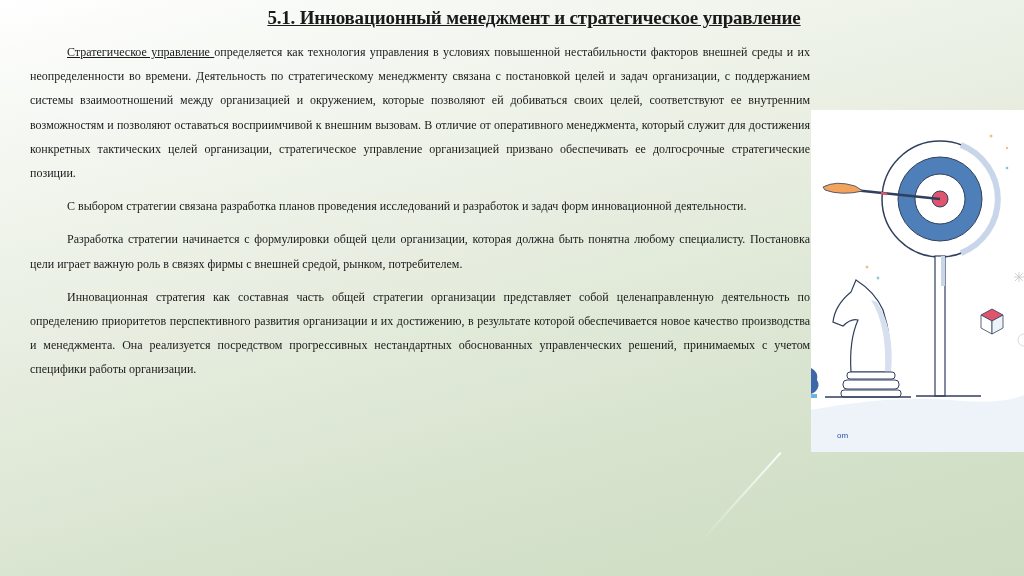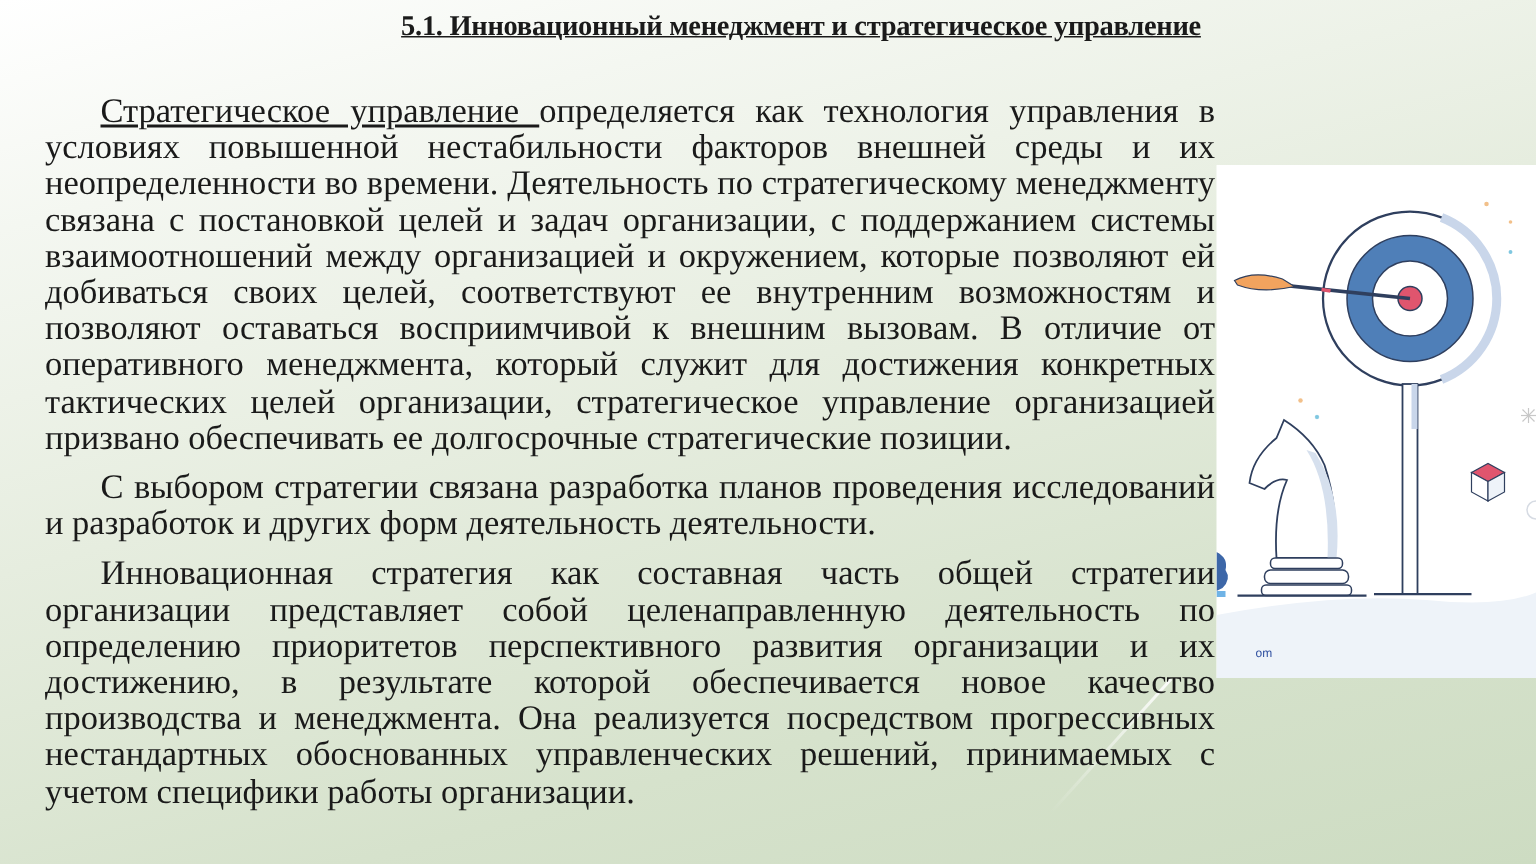--- a/index.html
+++ b/index.html
@@ -13,22 +13,22 @@
     position: absolute; top: 7px; left: 0; width: 1068px; text-align: center;
     font-size: 19px; font-weight: bold; text-decoration: underline;
     letter-spacing: -0.2px;
   }
   .image-panel {
     position: absolute; left: 811px; top: 110px; width: 213px; height: 342px;
     background: #ffffff;
   }
   .image-panel svg { position: absolute; left: 0; top: 0; }
   .body-text {
-    position: absolute; left: 30px; top: 62px; width: 780px;
-    font-size: 23px; line-height: 24.2px; text-align: justify;
+    position: absolute; left: 30px; top: 40px; width: 780px;
+    font-size: 12px; line-height: 24.2px; text-align: justify;
   }
   .body-text p { margin: 0 0 9px 0; text-indent: 37px; }
   .term { text-decoration: underline; }
   .om-mark {
     position: absolute; left: 837px; top: 431px; font-family: "Liberation Sans", sans-serif;
     font-size: 8px; color: #3050a0;
   }
   .deco-line {
     position: absolute; left: 780px; top: 452px; width: 2px; height: 120px;
     background: linear-gradient(to bottom, rgba(255,255,255,0.9), rgba(255,255,255,0));
@@ -86,15 +86,16 @@
     </g>
     <circle cx="213" cy="230" r="6" fill="none" stroke="#d6dbe3" stroke-width="1"></circle>
   </svg>
 </div>
 
 <div class="om-mark">om</div>
 <div class="deco-line"></div>
 
 <div class="body-text">
   <p><span class="term">Стратегическое управление </span><span>определяется как технология управления в условиях повышенной нестабильности факторов внешней среды и их неопределенности во времени. Деятельность по стратегическому менеджменту связана с постановкой целей и задач организации, с поддержанием системы взаимоотношений между организацией и окружением, которые позволяют ей добиваться своих целей, соответствуют ее внутренним возможностям и позволяют оставаться восприимчивой к внешним вызовам. В отличие от оперативного менеджмента, который служит для достижения конкретных тактических целей организации, стратегическое управление организацией призвано обеспечивать ее долгосрочные стратегические позиции.</span></p>
-  <p>С выбором стратегии связана разработка планов проведения исследований и разработок и других форм деятельность деятельности.</p>
+  <p>С выбором стратегии связана разработка планов проведения исследований и разработок и задач форм инновационной деятельности.</p>
+  <p>Разработка стратегии начинается с формулировки общей цели организации, которая должна быть понятна любому специалисту. Постановка цели играет важную роль в связях фирмы с внешней средой, рынком, потребителем.</p>
   <p>Инновационная стратегия как составная часть общей стратегии организации представляет собой целенаправленную деятельность по определению приоритетов перспективного развития организации и их достижению, в результате которой обеспечивается новое качество производства и менеджмента. Она реализуется посредством прогрессивных нестандартных обоснованных управленческих решений, принимаемых с учетом специфики работы организации.</p>
 </div>
 
 </body></html>

